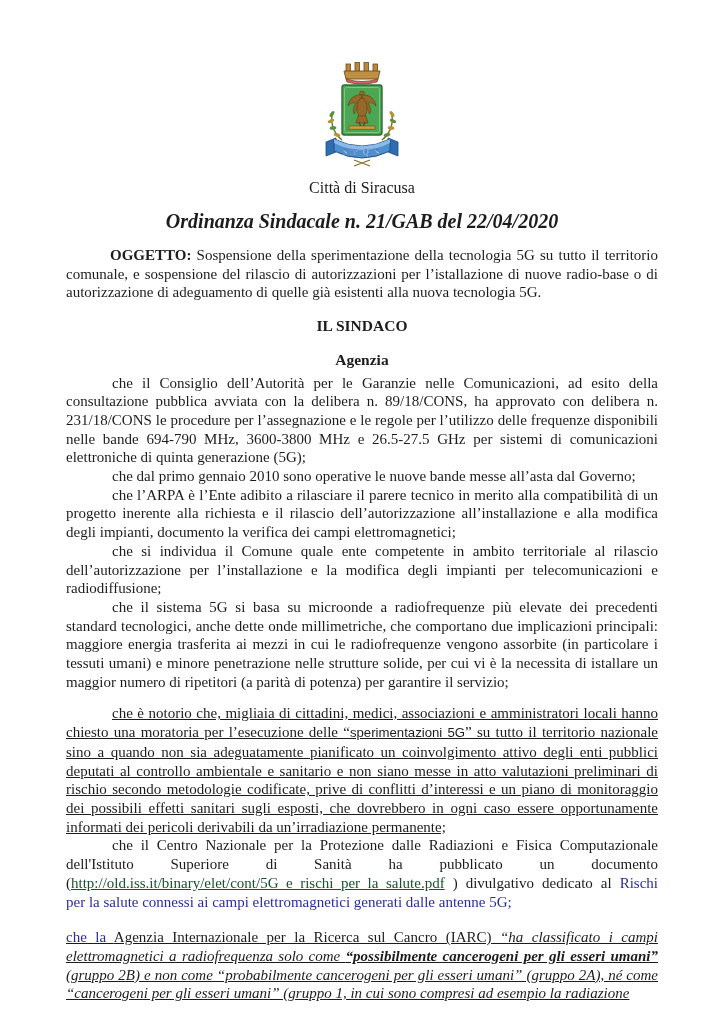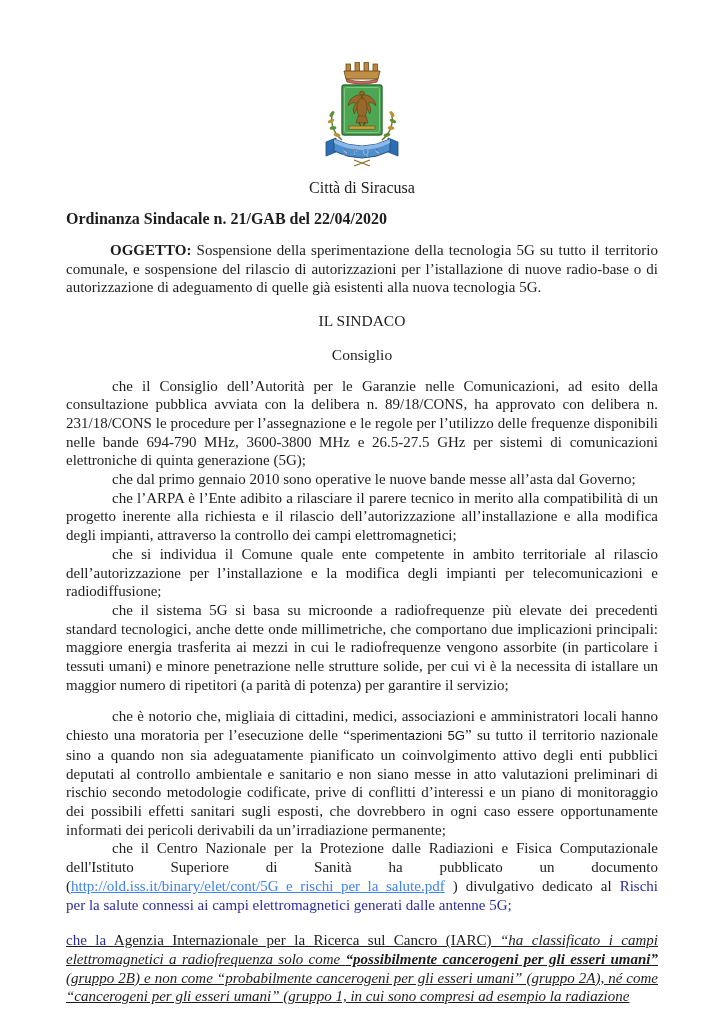--- a/index.html
+++ b/index.html
@@ -24,52 +24,53 @@
     width: 88px;
     margin: 60px auto 0 auto;
     display: block;
   }
   .municipality {
     text-align: center;
     font-size: 16px;
     margin: 9px 0 8px 0;
   }
   .doc-title {
-    text-align: left;
-    font-size: 16px;
+    text-align: center;
+    font-size: 20px;
     font-weight: bold;
     margin: 13px 0 0 0;
+    font-style: italic;
   }
   p {
     margin: 0;
     font-size: 15px;
     line-height: 18.7px;
     text-align: justify;
   }
   .subject {
     margin-top: 13px;
     text-indent: 44px;
   }
   .heading {
     text-align: center;
     font-size: 15.5px;
-    font-weight: normal;
-    margin: 12px;
+    font-weight: bold;
+    margin: 4px;
   }
   .heading.sindaco { margin-top: 15px; }
   .heading.premesso { margin-top: 15px; }
   .para { text-indent: 46px; }
   .para.first { margin-top: 2px; }
-  .para.gap-lg { margin-top: 13px; }
+  .para.gap-lg { margin-top: 13px; text-decoration: underline; }
   .para.gap-sm { margin-top: 9px; }
   .para.gap-xs { margin-top: 17px; text-decoration: underline; }
   .para.no-indent { text-indent: 0; }
   .blue { color: #2c2c9e; }
   .link {
-    color: #3b82f6;
+    color: #14532d;
     text-decoration: underline;
     cursor: pointer;
   }
   .sans {
     font-family: "Liberation Sans", sans-serif;
     font-size: 13.2px;
   }
   em.bold { font-weight: bold; }
 </style>
 </head>
@@ -128,27 +129,27 @@
   </svg>
 
   <div class="municipality">Città di Siracusa</div>
 
   <div class="doc-title">Ordinanza Sindacale n. 21/GAB del 22/04/2020</div>
 
   <p class="subject"><b>OGGETTO:</b><span> Sospensione della sperimentazione della tecnologia 5G  su tutto il territorio comunale, e sospensione del rilascio di autorizzazioni per l’istallazione di nuove radio-base o di autorizzazione di adeguamento di quelle già esistenti alla nuova tecnologia 5G.</span></p>
 
   <p class="heading sindaco">IL SINDACO</p>
 
-  <p class="heading premesso">Consiglio</p>
+  <p class="heading premesso">Agenzia</p>
 
   <p class="para first">che il Consiglio dell’Autorità per le Garanzie nelle Comunicazioni, ad esito della consultazione pubblica avviata con la delibera n. 89/18/CONS, ha approvato con delibera n. 231/18/CONS le procedure per l’assegnazione e le regole per l’utilizzo delle frequenze disponibili nelle bande 694-790 MHz, 3600-3800 MHz e 26.5-27.5 GHz per sistemi di comunicazioni elettroniche di quinta generazione (5G);</p>
 
   <p class="para">che dal primo gennaio 2010 sono operative le nuove bande messe all’asta dal Governo;</p>
 
-  <p class="para">che l’ARPA è l’Ente adibito a rilasciare il parere tecnico in merito alla compatibilità di un progetto inerente alla richiesta e il rilascio dell’autorizzazione all’installazione e alla modifica degli impianti, attraverso la controllo dei campi elettromagnetici;</p>
+  <p class="para">che l’ARPA è l’Ente adibito a rilasciare il parere tecnico in merito alla compatibilità di un progetto inerente alla richiesta e il rilascio dell’autorizzazione all’installazione e alla modifica degli impianti, documento la verifica dei campi elettromagnetici;</p>
 
   <p class="para">che si individua il Comune quale ente competente in ambito territoriale al rilascio dell’autorizzazione per l’installazione e la modifica degli impianti per telecomunicazioni e radiodiffusione;</p>
 
   <p class="para">che il sistema 5G si basa su microonde a radiofrequenze più elevate dei precedenti standard tecnologici, anche dette onde millimetriche, che comportano due implicazioni principali: maggiore energia trasferita ai mezzi in cui le radiofrequenze vengono assorbite (in particolare i tessuti umani) e minore penetrazione nelle strutture solide, per cui vi è la necessita di istallare un maggior numero di ripetitori (a parità di potenza) per garantire il servizio;</p>
 
   <p class="para gap-lg"><span>che è notorio che, migliaia di cittadini, medici, associazioni e amministratori locali hanno chiesto una moratoria per l’esecuzione delle “</span><span class="sans">sperimentazioni 5G</span><span>” su tutto il territorio nazionale sino a quando non sia adeguatamente pianificato un coinvolgimento attivo degli enti pubblici deputati al controllo ambientale e sanitario e non siano messe in atto valutazioni preliminari di rischio secondo metodologie codificate, prive di conflitti d’interessi e un piano di monitoraggio dei possibili effetti sanitari sugli esposti, che dovrebbero in ogni caso essere opportunamente informati dei pericoli derivabili da un’irradiazione permanente;</span></p>
 
   <p class="para"><span>che il Centro Nazionale per la Protezione dalle Radiazioni e Fisica Computazionale dell'Istituto Superiore di Sanità ha pubblicato un documento (</span><a class="link" href="#">http://old.iss.it/binary/elet/cont/5G_e_rischi_per_la_salute.pdf</a><span> ) divulgativo dedicato al </span><span class="blue">Rischi per la salute connessi ai campi elettromagnetici generati dalle antenne 5G;</span></p>
 
 

